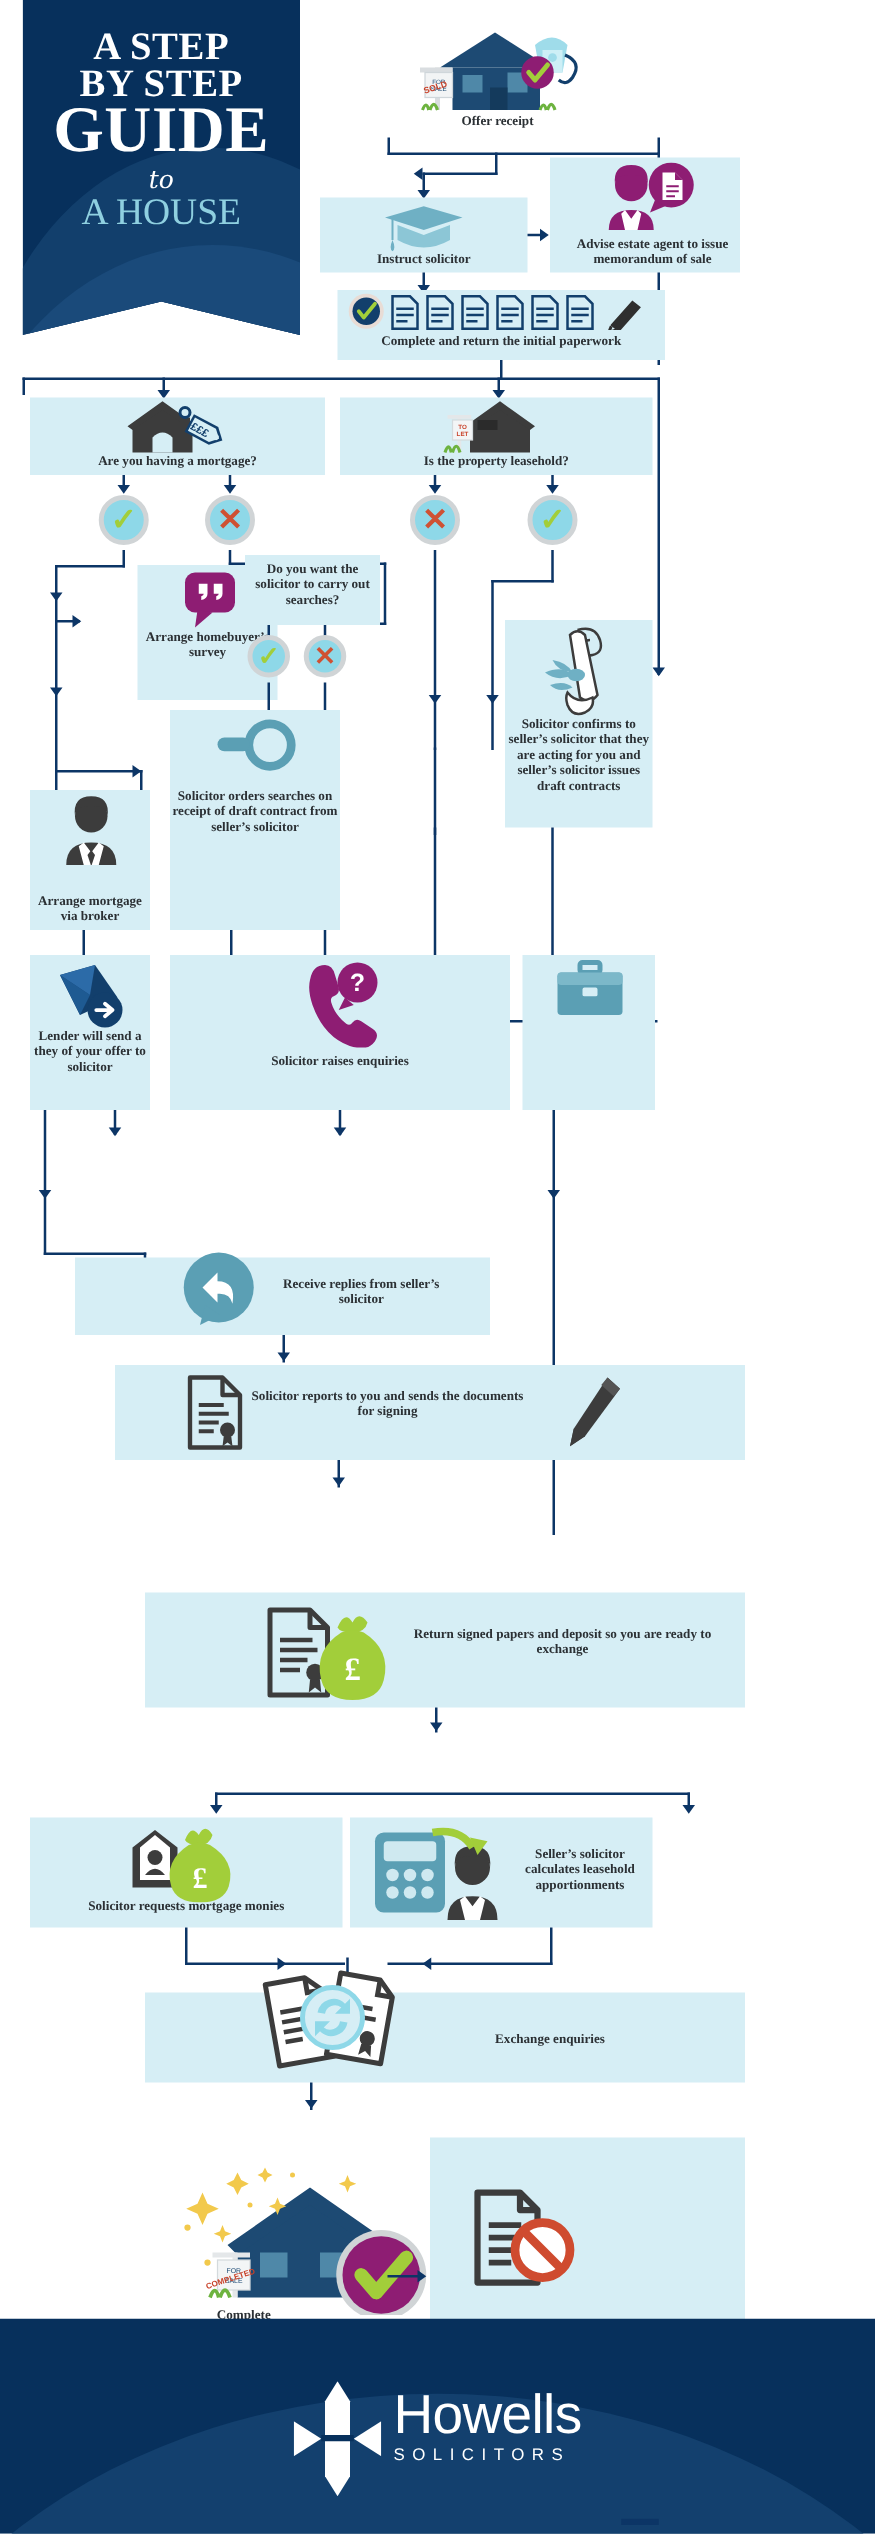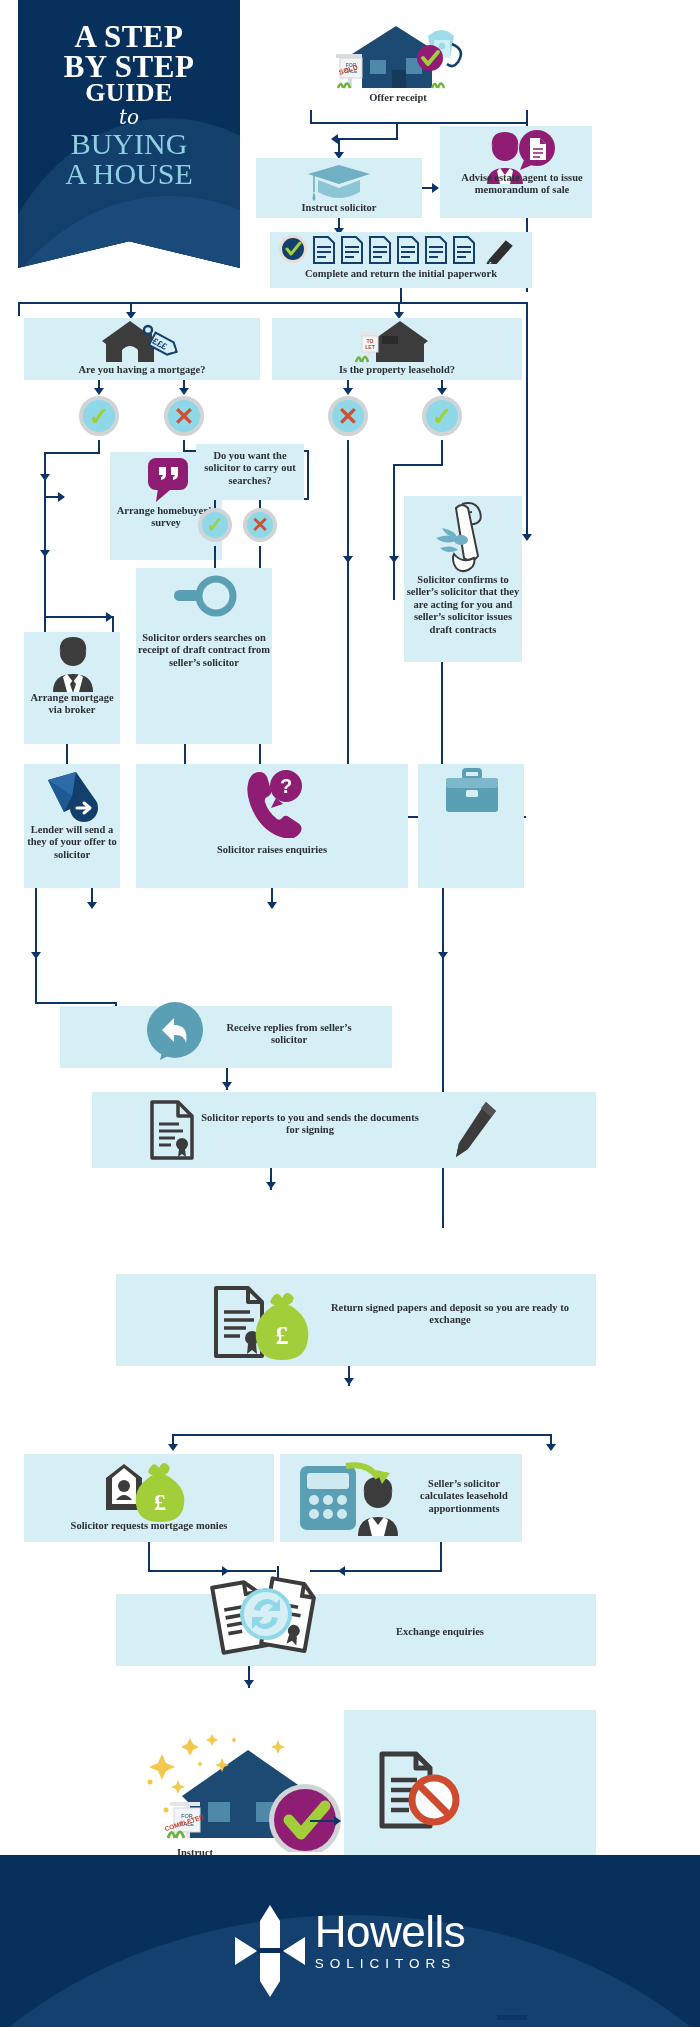--- a/index.html
+++ b/index.html
@@ -18,21 +18,21 @@
   }
   .banner .swoosh1 { position:absolute; left:-60px; top:118px; width:420px; height:300px;
      background:#123f6c; border-radius:50% 50% 0 0 / 100% 100% 0 0; transform:rotate(-6deg); }
   .banner .swoosh2 { position:absolute; left:-80px; top:196px; width:460px; height:300px;
      background:#1a4a7a; border-radius:50% 50% 0 0 / 100% 100% 0 0; transform:rotate(-4deg); }
   .banner-txt { position:absolute; inset:0; padding-top:22px; text-align:center; }
   .bl1,.bl2,.bl3 { color:#fff; font-weight:bold; letter-spacing:0.5px; line-height:0.97;
      font-family:"Liberation Serif", serif; }
   .bl1 { font-size:31px; }
   .bl2 { font-size:31px; }
-  .bl3 { font-size:26px; margin-top:-2px;}
+  .bl3 { font-size:52px; margin-top:-2px;}
   .blto { color:#ffffff; font-size:20px; font-style:italic; font-family:"DejaVu Serif", serif; line-height:1.1; margin:1px 0 1px; }
   .bl4,.bl5 { color:#8fd0e0; font-size:30px; line-height:1.0; font-family:"Liberation Serif", serif; }
 
   
   .box { position:absolute; background:#d6eef5; }
   .lbl { position:absolute; text-align:center; font-weight:bold; font-size:9.5px;
          line-height:1.18; color:#2b3034; font-family:"Liberation Serif", serif; }
   .lbl.big { font-size:10.5px; }
   .ln { position:absolute; background:#0c3566; }
   .ar { position:absolute; width:0; height:0; }
@@ -68,21 +68,20 @@
 <div class="canvas">
 
   <div class="banner">
     <div class="swoosh1"></div>
     <div class="swoosh2"></div>
     <div class="banner-txt">
       <div class="bl1">A STEP</div>
       <div class="bl2">BY STEP</div>
       <div class="bl3">GUIDE</div>
       <div class="blto">to</div>
-      <div class="bl4">BUYING</div>
       <div class="bl5">A HOUSE</div>
     </div>
   </div>
 
   <div style="position:absolute;left:318px;top:14px;width:160px;height:78px;">
     <svg viewBox="0 0 160 78" width="160" height="78">
       <path d="M34 40 L78 12 L122 40 L122 40 L34 40 Z" fill="#1d4a73"></path>
       <rect x="44" y="40" width="70" height="34" fill="#1d4a73"></rect>
       <rect x="52" y="46" width="16" height="14" fill="#4f88a8"></rect>
       <rect x="88" y="44" width="16" height="16" fill="#4f88a8"></rect>
@@ -138,21 +137,21 @@
       <path d="M14 18 q-2 -16 13 -16 q15 0 13 16 q0 -9 -13 -8 q-13 -1 -13 8Z" fill="#8e1d73"></path>
       <path d="M9 54 q0 -16 18 -16 q18 0 18 16 Z" fill="#8e1d73"></path>
       <path d="M22 38 l5 7 l5 -7 l3 3 l-3 13 l-10 0 l-3 -13 Z" fill="#fff"></path>
       <circle cx="59" cy="18" r="18" fill="#8e1d73"></circle>
       <path d="M46 30 l-4 10 l12 -5 Z" fill="#8e1d73"></path>
       <path d="M52 8 h10 l6 6 v16 h-16 Z" fill="#fff"></path>
       <path d="M62 8 v6 h6" fill="#8e1d73"></path>
       <path d="M55 19 h10 M55 23 h10 M55 27 h7" stroke="#8e1d73" stroke-width="1.6"></path>
     </svg>
   </div>
-  <div class="lbl big" style="left:440px;top:172px;width:164px;">Advise estate agent to issue memorandum of sale</div>
+  <div class="lbl big" style="left:440px;top:190px;width:164px;">Advise estate agent to issue memorandum of sale</div>
 
   <div class="box" style="left:270px;top:232px;width:262px;height:56px;"></div>
   <div style="position:absolute;left:278px;top:234px;width:236px;height:30px;">
     <svg viewBox="0 0 236 30" width="236" height="30">
       <circle cx="15" cy="15" r="14" fill="#e8dcd5"></circle>
       <circle cx="15" cy="15" r="11" fill="#123f6c"></circle>
       <path d="M9 15 l4 5 l9 -11" stroke="#a2ce3a" stroke-width="3" fill="none" stroke-linecap="round" stroke-linejoin="round"></path>
       <g fill="none" stroke="#123f6c" stroke-width="2">
         <g>
             <path d="M36 3 h14 l6 6 v20 h-20 Z"></path>
@@ -332,21 +331,21 @@
   <div class="box" style="left:24px;top:632px;width:96px;height:112px;"></div>
   <div style="position:absolute;left:48px;top:636px;width:50px;height:56px;">
     <svg viewBox="0 0 50 56" width="50" height="56">
       <circle cx="25" cy="17" r="13" fill="#3c3c3c"></circle>
       <path d="M12 17 q-2 -16 13 -16 q15 0 13 16 q0 -9 -13 -8 q-13 -1 -13 8Z" fill="#3c3c3c"></path>
       <path d="M5 56 q0 -18 20 -18 q20 0 20 18 Z" fill="#3c3c3c"></path>
       <path d="M19 38 l6 8 l6 -8 l4 3 l-4 15 l-12 0 l-4 -15 Z" fill="#fff"></path>
       <path d="M25 44 l3 4 l-3 9 l-3 -9 Z" fill="#3c3c3c"></path>
     </svg>
   </div>
-  <div class="lbl big" style="left:24px;top:692px;width:96px;">Arrange mortgage via broker</div>
+  <div class="lbl big" style="left:24px;top:716px;width:96px;">Arrange mortgage via broker</div>
 
   <div class="box" style="left:136px;top:568px;width:136px;height:176px;"></div>
   <div style="position:absolute;left:168px;top:572px;width:74px;height:62px;">
     <svg viewBox="0 0 74 62" width="74" height="62">
       <circle cx="48" cy="24" r="17" fill="none" stroke="#5b9fb4" stroke-width="7"></circle>
       <rect x="6" y="18" width="26" height="11" rx="5.5" fill="#5b9fb4" transform="rotate(0 19 24)"></rect>
     </svg>
   </div>
   <div class="lbl big" style="left:136px;top:632px;width:136px;">Solicitor orders searches on receipt of draft contract from seller’s solicitor</div>
 
@@ -551,21 +550,21 @@
         <circle cx="20" cy="90" r="2.5"></circle>
           <circle cx="36" cy="118" r="2.5"></circle>
         <circle cx="70" cy="72" r="2"></circle>
           <circle cx="104" cy="48" r="2"></circle>
       </g>
       <circle cx="175" cy="128" r="36" fill="#d0d4d6"></circle>
       <circle cx="175" cy="128" r="31" fill="#8e1d73"></circle>
       <path d="M159 128 l12 14 l24 -28" stroke="#a2ce3a" stroke-width="11" fill="none" stroke-linecap="round" stroke-linejoin="round"></path>
     </svg>
   </div>
-  <div class="lbl big" style="left:150px;top:1847px;width:90px;">Instruct</div>
+  <div class="lbl big" style="left:150px;top:1847px;width:90px;">Complete</div>
 
   <div class="ln" style="left:310px;top:1820px;width:28px;height:2px;"></div>
   <div class="ar ar-r" style="left:334px;top:1816px;"></div>
 
   <div class="box" style="left:344px;top:1710px;width:252px;height:160px;"></div>
   <div style="position:absolute;left:376px;top:1748px;width:84px;height:86px;">
     <svg viewBox="0 0 84 86" width="84" height="86">
       <path d="M6 6 h34 l14 14 v58 h-48 Z" fill="none" stroke="#3c3c3c" stroke-width="5" stroke-linejoin="round"></path>
       <path d="M40 6 v14 h14" fill="none" stroke="#3c3c3c" stroke-width="5" stroke-linejoin="round"></path>
       <path d="M15 32 h26 M15 42 h30 M15 52 h26 M15 62 h18" stroke="#3c3c3c" stroke-width="4.6"></path>

